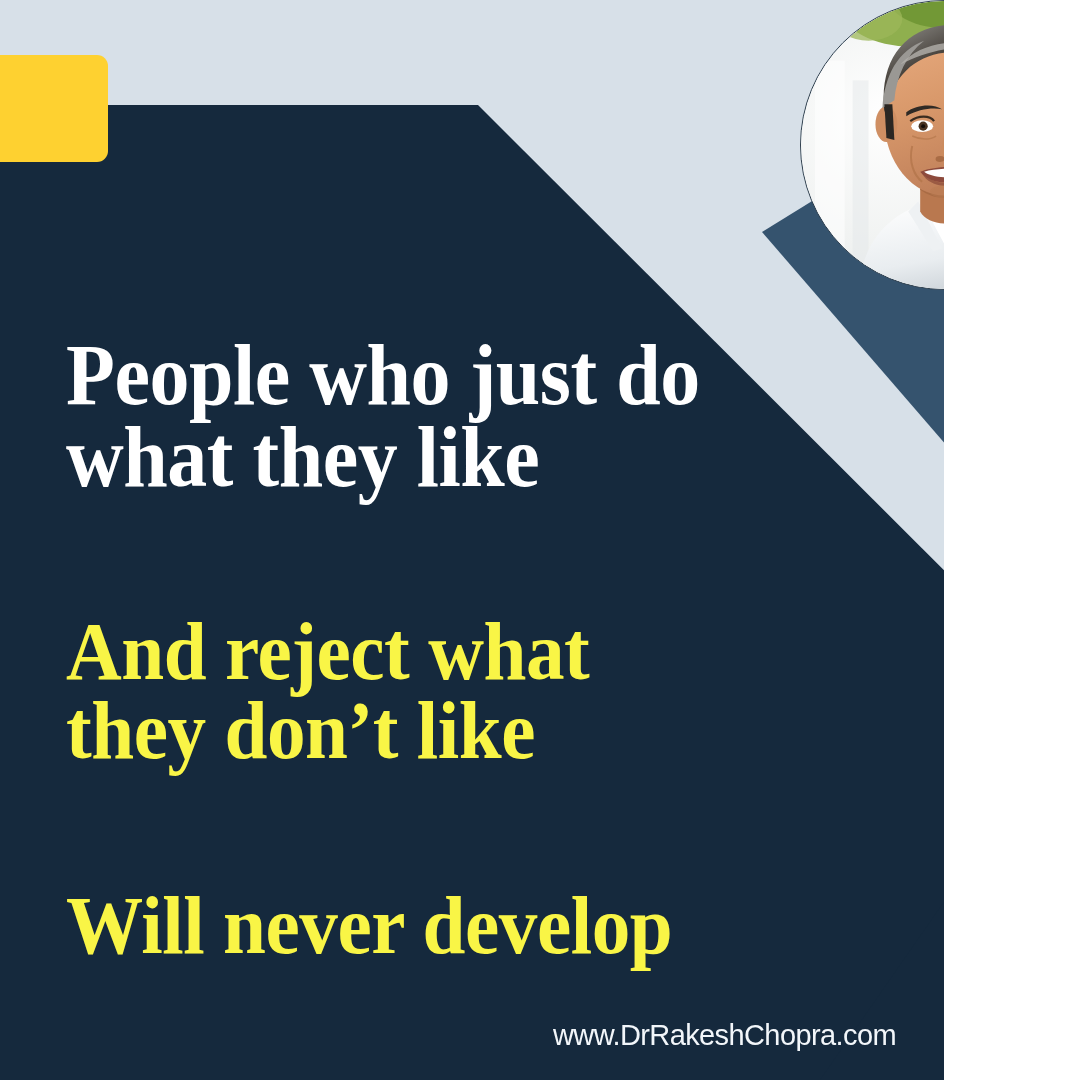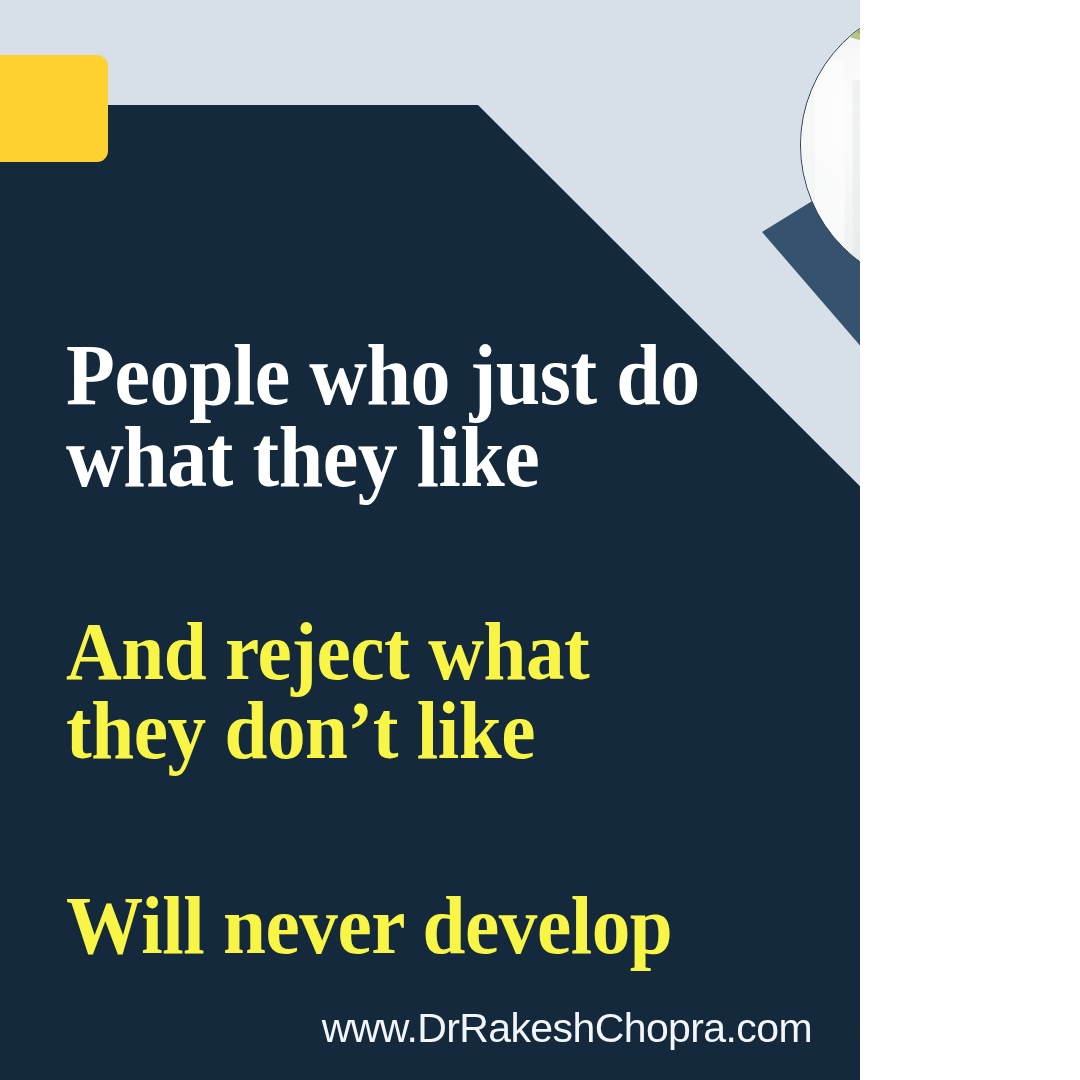--- a/index.html
+++ b/index.html
@@ -3,21 +3,21 @@
 <meta charset="utf-8">
 <title>Quote Card</title>
 <style>
   html, body {
     margin: 0;
     padding: 0;
     background: #ffffff;
   }
   #card {
     position: relative;
-    width: 860px;
+    width: 944px;
     height: 1080px;
     overflow: hidden;
     background: #b91c1c;
     font-family: "Liberation Serif", "DejaVu Serif", serif;
   }
 
   
   #bg-layer {
     position: absolute;
     inset: 0;
@@ -85,21 +85,21 @@
 
   
   .website {
     position: absolute;
     right: 48px;
     bottom: 28px;
     z-index: 6;
     color: #f2f6fa;
     font-family: "Liberation Sans", "DejaVu Sans", sans-serif;
     font-weight: 400;
-    font-size: 41px;
+    font-size: 29px;
     letter-spacing: -0.6px;
     white-space: nowrap;
   }
 </style>
 </head>
 <body>
 
 <div id="card">
 
   <svg id="bg-layer" viewBox="0 0 1080 1080" preserveAspectRatio="none" aria-hidden="true">

